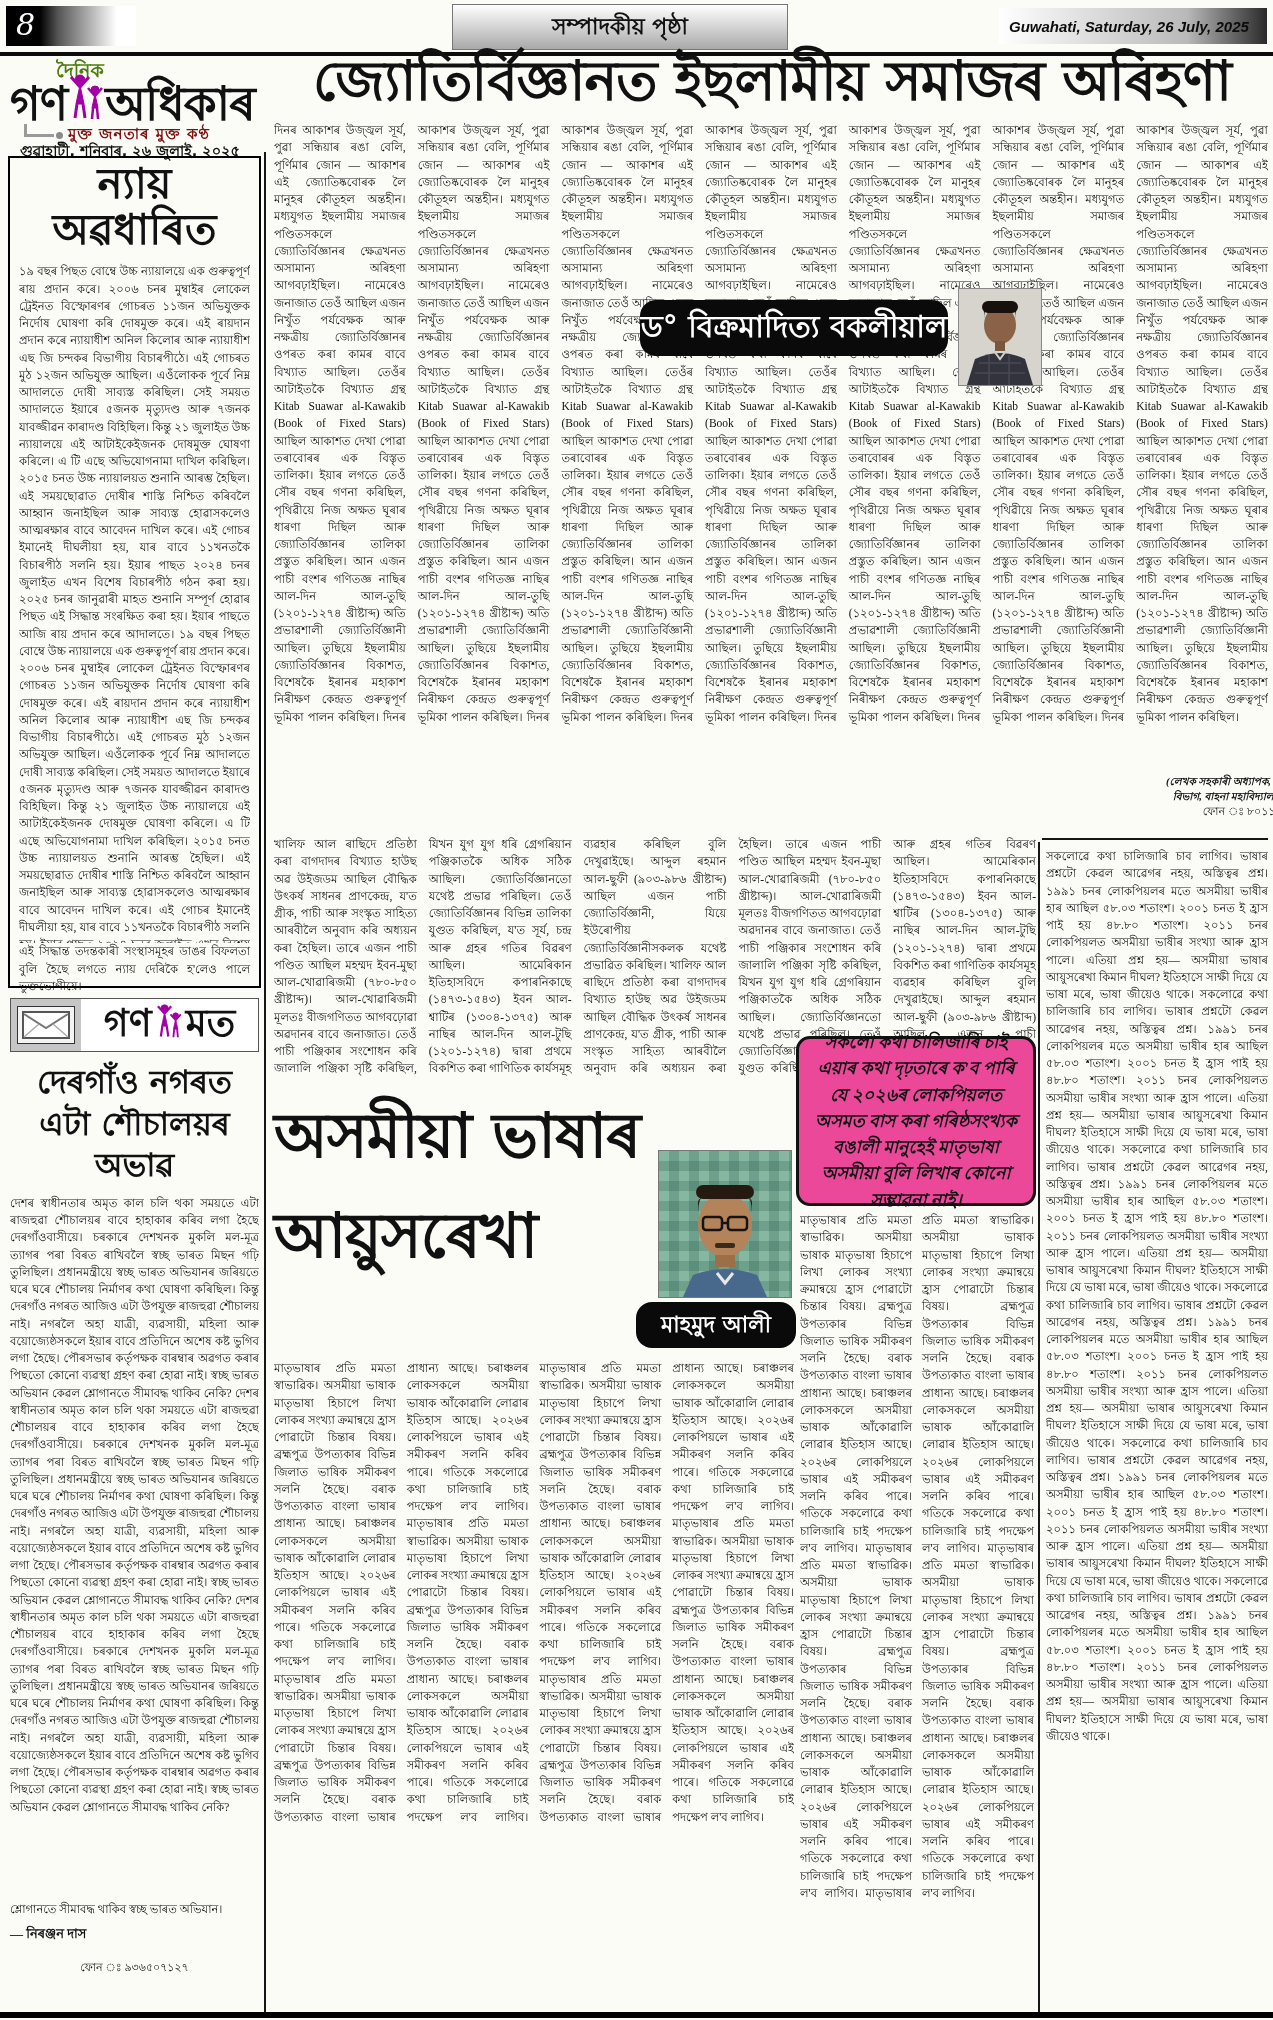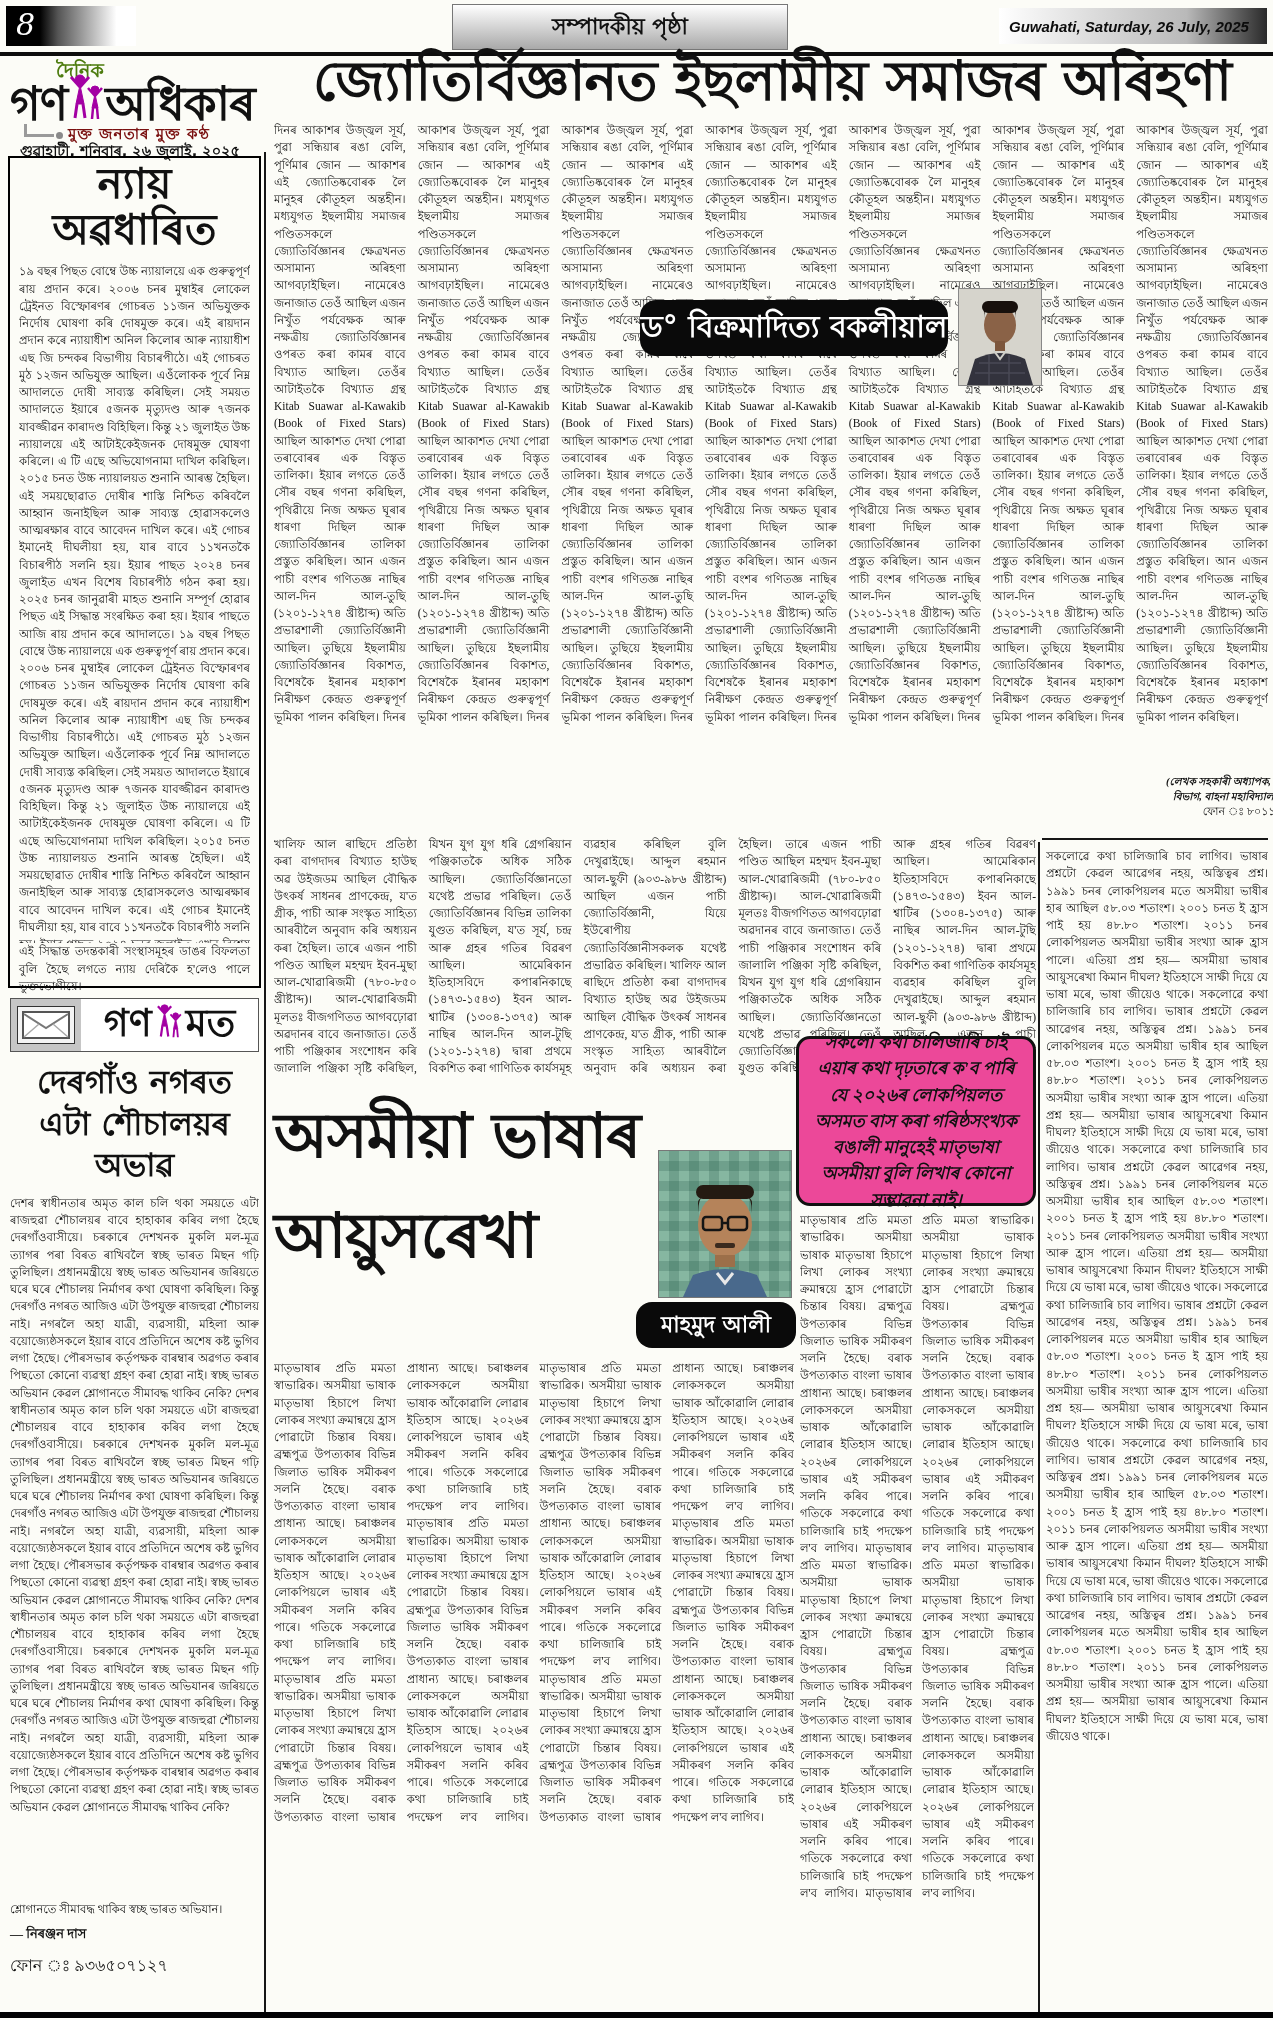--- a/index.html
+++ b/index.html
@@ -55,21 +55,21 @@
   .gm-bar{position:relative;width:100%;height:54px;background:#c6c6c6;border:1px solid #555;
      display:flex;align-items:center;}
   .gm-env{width:58px;height:38px;margin-left:6px;background:#f4f4f4;border:1px solid #333;flex:none;
      display:flex;align-items:center;justify-content:center;}
   .gm-logo{flex:1;height:100%;background:#fff;margin-left:6px;display:flex;align-items:center;
      justify-content:center;gap:4px;font-family:"DejaVu Sans",sans-serif;font-weight:bold;font-size:38px;}
   .gm-head{margin-top:10px;text-align:center;font-family:"DejaVu Sans",sans-serif;
      font-weight:bold;font-size:32px;line-height:1.3;}
   .gm-body{height:706px;margin-top:8px;}
   .gm-sign{text-align:left;font-weight:bold;font-size:13px;margin-top:6px;}
-  .gm-phone{text-align:left;font-size:16px;margin-top:8px;}
+  .gm-phone{text-align:center;font-size:11px;margin-top:14px;}
 
   
   .astro-head{left:276px;top:52px;width:992px;height:64px;display:flex;align-items:center;justify-content:center;
      font-family:"DejaVu Sans",sans-serif;font-weight:bold;font-size:55px;letter-spacing:-1px;white-space:nowrap;}
   .astro-top{left:274px;top:122px;width:994px;height:708px;column-count:7;column-gap:12px;}
   .astro-mid{left:274px;top:836px;width:762px;height:252px;column-count:5;column-gap:12px;}
   .byline1{left:640px;top:288px;width:402px;height:100px;z-index:3;}
   .pill{background:#0a0a0a;color:#fff;border-radius:16px;display:flex;align-items:center;justify-content:center;
      font-family:"DejaVu Sans",sans-serif;font-weight:bold;}
   .pill1{position:absolute;left:0;top:12px;width:308px;height:56px;font-size:30px;}

